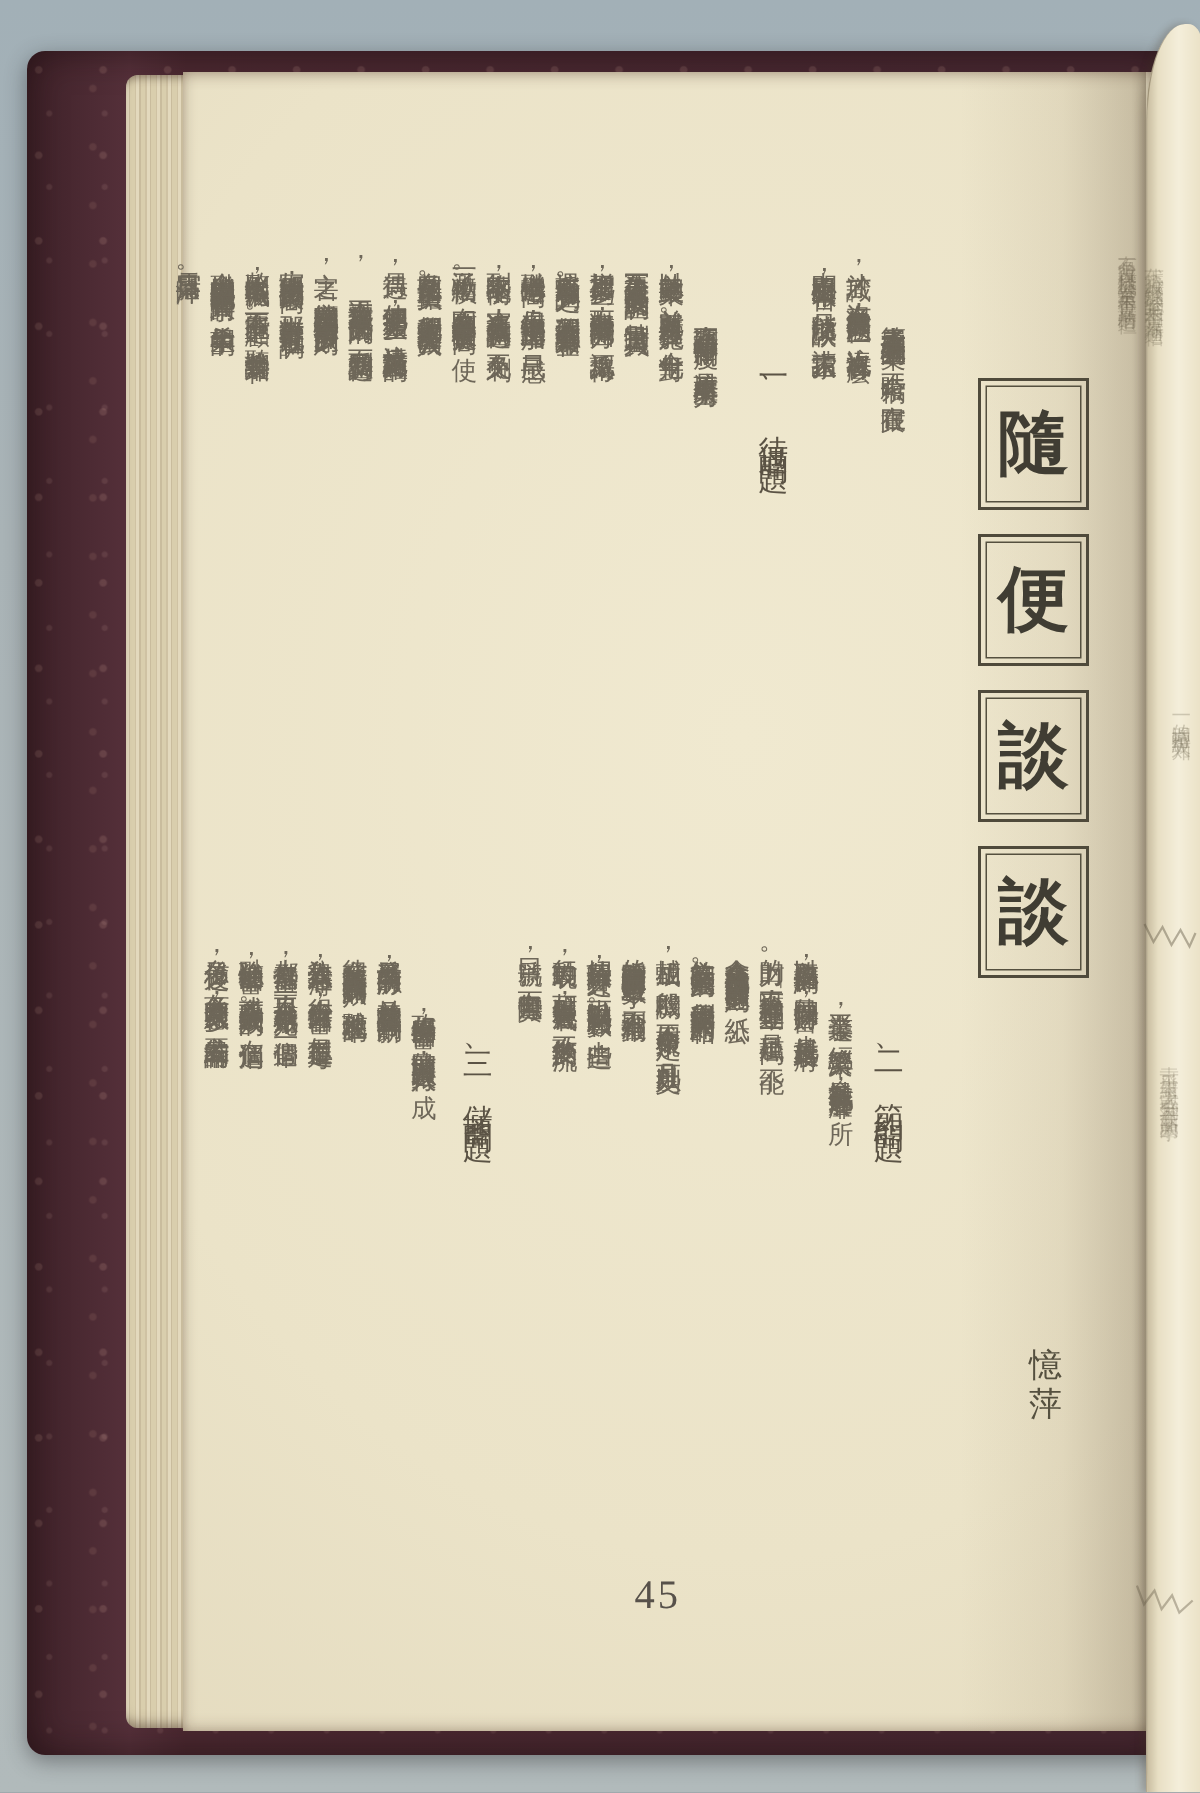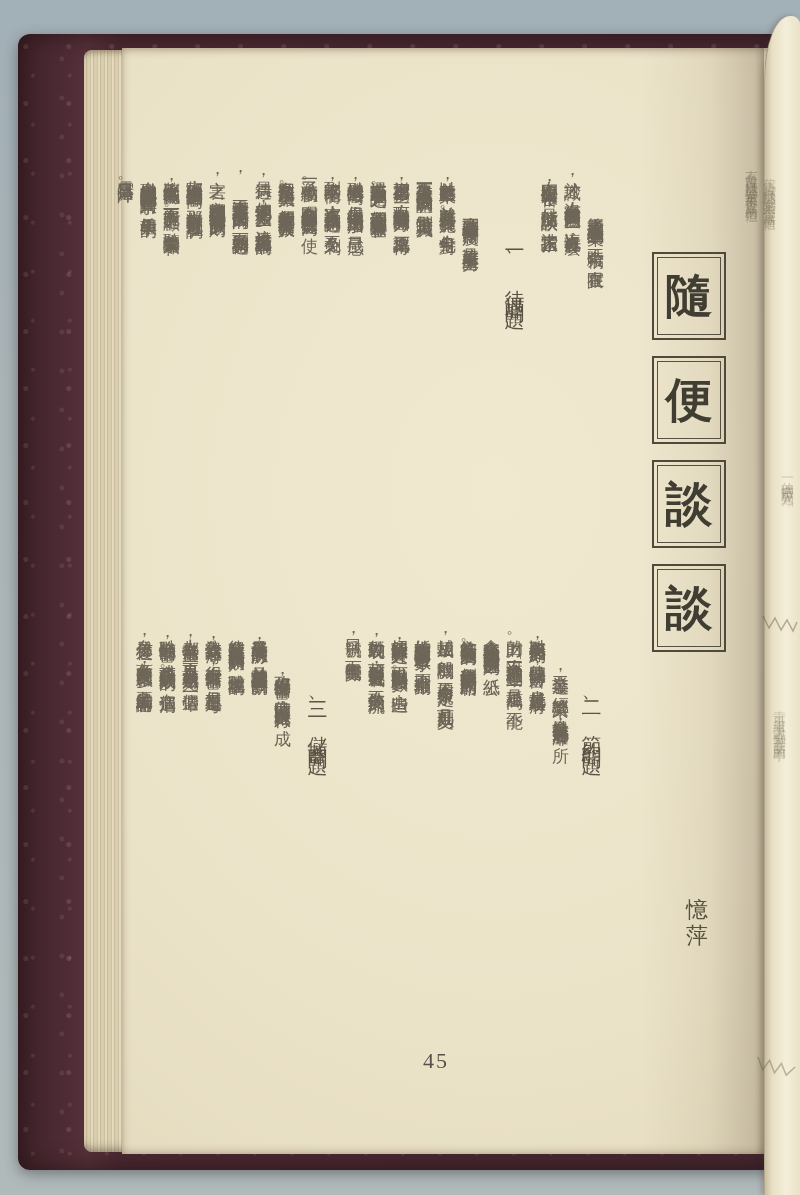--- a/index.html
+++ b/index.html
@@ -76,21 +76,21 @@
   }
   .h1{left:502px;top:240px;}
   .h2{left:579px;top:686px;}
   .h3{left:305px;top:686px;}
   .author{
     position:absolute;left:682px;top:880px;writing-mode:vertical-rl;
     font-size:22px;letter-spacing:26px;color:#55503f;white-space:nowrap;
   }
   .pagenum{
     position:absolute;left:423px;top:1048px;
-    font-size:22px;letter-spacing:2px;color:#57514a;
+    font-size:27px;letter-spacing:2px;color:#57514a;
   }
 </style>
 </head>
 <body>
 
 <div class="stage">
 
   <div class="cover"></div>
   <div class="page-stack"></div>
   <div class="page"></div>

